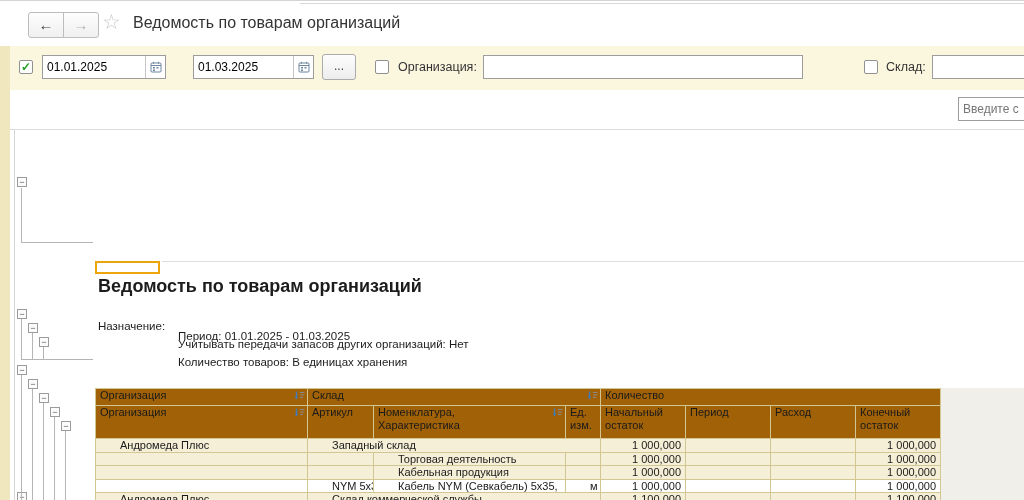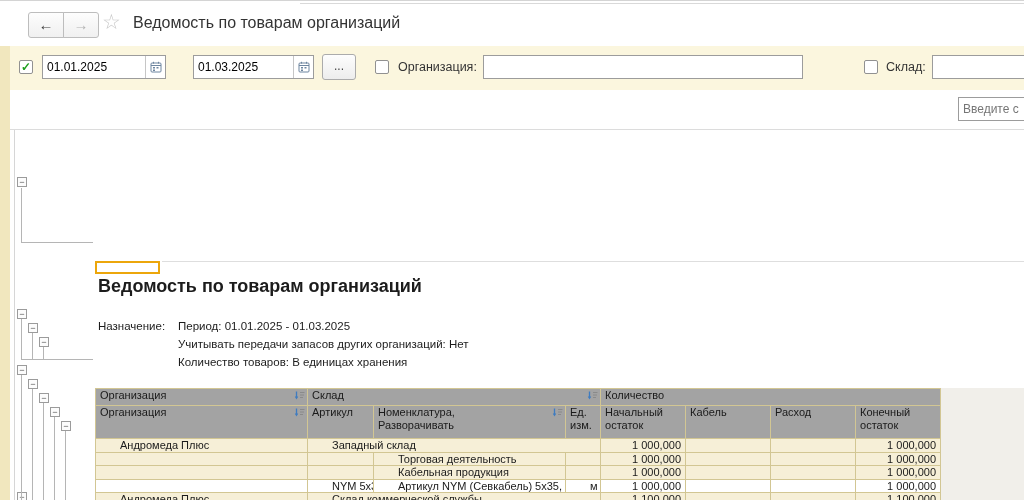--- a/index.html
+++ b/index.html
@@ -54,21 +54,21 @@
   
   .gbox { position:absolute; width:10px; height:10px; border:1px solid #9b9b9b; background:#fcfcfc; font-size:9px;
           line-height:8px; text-align:center; color:#555; cursor:pointer; }
   .gline { position:absolute; background:#b5b5b5; }
 
   
   .rep-table { position:absolute; left:95px; top:258px; border-collapse:collapse; table-layout:fixed; width:845px;
                font-size:11px; color:#1a1a1a; }
   .rep-table td, .rep-table th { border:1px solid #d2c693; padding:0 4px; vertical-align:top; line-height:12.5px;
                                  overflow:hidden; font-weight:normal; text-align:left; position:relative; }
-  .rep-table thead td { background:#a3a3a3;margin-top:41px; }
+  .rep-table thead td { background:#a16207;margin-top:41px; }
   tr.hr1 td { height:17px; white-space:nowrap; }
   tr.hr2 td { height:33px; }
   tr.group td { background:#f6efd7; height:13px; white-space:nowrap; }
   tr.detail td { background:#fff; }
   tr.oneline td { height:13px; white-space:nowrap;padding-left:24px; }
   td.num { text-align:right; white-space:nowrap; }
   .sort-ic { position:absolute; right:2px; top:2px; }
   .right-filler { position:absolute; left:941px; top:258px; width:83px; height:242px; background:#f1efea; }
 </style>
 </head>
@@ -242,21 +242,21 @@
     </div>
   </div>
 
   <div class="sheet">
 
     <div class="row-line"></div>
     <div class="cell-cursor"></div>
 
     <div class="rep-title">Ведомость по товарам организаций</div>
     <div class="params-label">Назначение:</div>
-    <div class="param-line" style="top:190px;text-align:right;">Период: 01.01.2025 - 01.03.2025</div>
+    <div class="param-line" style="top:200px;text-align:right;">Период: 01.01.2025 - 01.03.2025</div>
     <div class="param-line" style="top:226px;">Количество товаров: В единицах хранения</div>
     <div class="param-line" style="top:208px;">Учитывать передачи запасов других организаций: Нет</div>
 
     <div class="right-filler"></div>
 
     <div id="tree" style="position: absolute; left: 0px; top: 0px;">
         <div class="gbox" style="left: 17px; top: 47px;">−</div>
         <div class="gbox" style="left: 17px; top: 179px;">−</div>
         <div class="gbox" style="left: 28px; top: 193px;">−</div>
         <div class="gbox" style="left: 39px; top: 207px;">−</div>
@@ -323,38 +323,38 @@
                   <line x1="2.5" y1="0.5" x2="2.5" y2="7" stroke="#3f7cc0" stroke-width="1.3"></line>
                   <path d="M0.8 5.5 L2.5 8.5 L4.2 5.5 Z" fill="#3f7cc0"></path>
                   <line x1="6" y1="1.5" x2="10.5" y2="1.5" stroke="#8a8a8a"></line>
                   <line x1="6" y1="4" x2="10" y2="4" stroke="#8a8a8a"></line>
                   <line x1="6" y1="6.5" x2="9" y2="6.5" stroke="#8a8a8a"></line>
                 </svg></span>
           </td>
           <td><span>Артикул</span></td>
           <td>
             <span>Номенклатура,</span><br>
-            <span>Разворачивать</span>
+            <span>Характеристика</span>
             <span class="sort-ic"><svg width="11" height="10" viewBox="0 0 11 10">
                   <line x1="2.5" y1="0.5" x2="2.5" y2="7" stroke="#3f7cc0" stroke-width="1.3"></line>
                   <path d="M0.8 5.5 L2.5 8.5 L4.2 5.5 Z" fill="#3f7cc0"></path>
                   <line x1="6" y1="1.5" x2="10.5" y2="1.5" stroke="#8a8a8a"></line>
                   <line x1="6" y1="4" x2="10" y2="4" stroke="#8a8a8a"></line>
                   <line x1="6" y1="6.5" x2="9" y2="6.5" stroke="#8a8a8a"></line>
                 </svg></span>
           </td>
           <td>
             <span>Ед.</span><br>
             <span>изм.</span>
           </td>
           <td>
             <span>Начальный</span><br>
             <span>остаток</span>
           </td>
-          <td><span>Кабель</span></td>
+          <td><span>Период</span></td>
           <td><span>Расход</span></td>
           <td>
             <span>Конечный</span><br>
             <span>остаток</span>
           </td>
         </tr>
       </thead>
       <tbody id="tbody">
           <tr class="group oneline">
             <td>Андромеда Плюс</td>
@@ -380,21 +380,21 @@
             <td>Кабельная продукция</td>
             <td></td>
             <td class="num">1 000,000</td>
             <td class="num"></td>
             <td class="num"></td>
             <td class="num">1 000,000</td>
           </tr>
           <tr class="detail oneline">
             <td></td>
             <td>NYM 5x35</td>
-            <td>Артикул NYM (Севкабель) 5x35,</td>
+            <td>Кабель NYM (Севкабель) 5x35,</td>
             <td>м</td>
             <td class="num">1 000,000</td>
             <td class="num"></td>
             <td class="num"></td>
             <td class="num">1 000,000</td>
           </tr>
           <tr class="group oneline">
             <td>Андромеда Плюс</td>
             <td colspan="3">Склад коммерческой службы</td>
             <td class="num">1 100,000</td>

